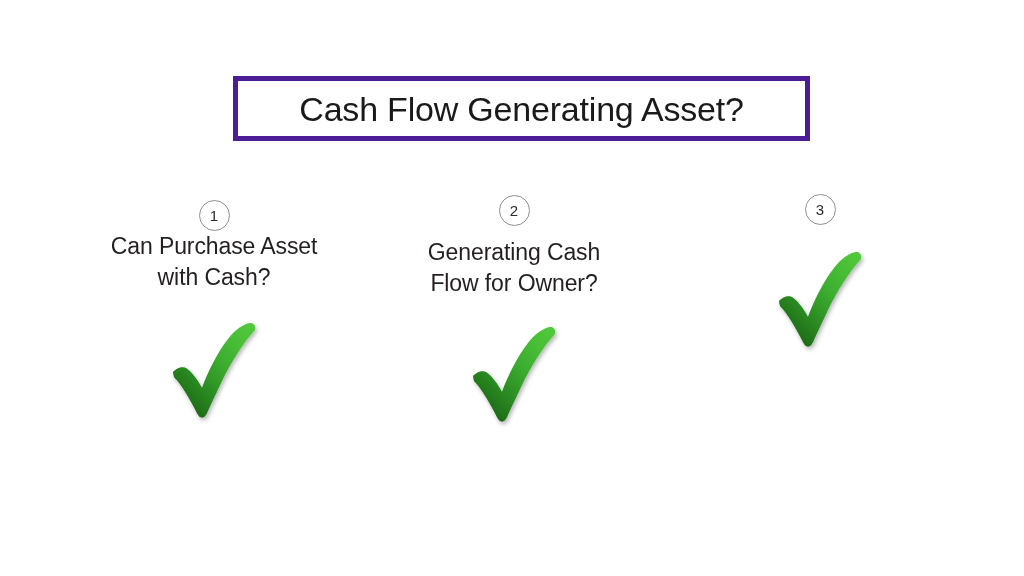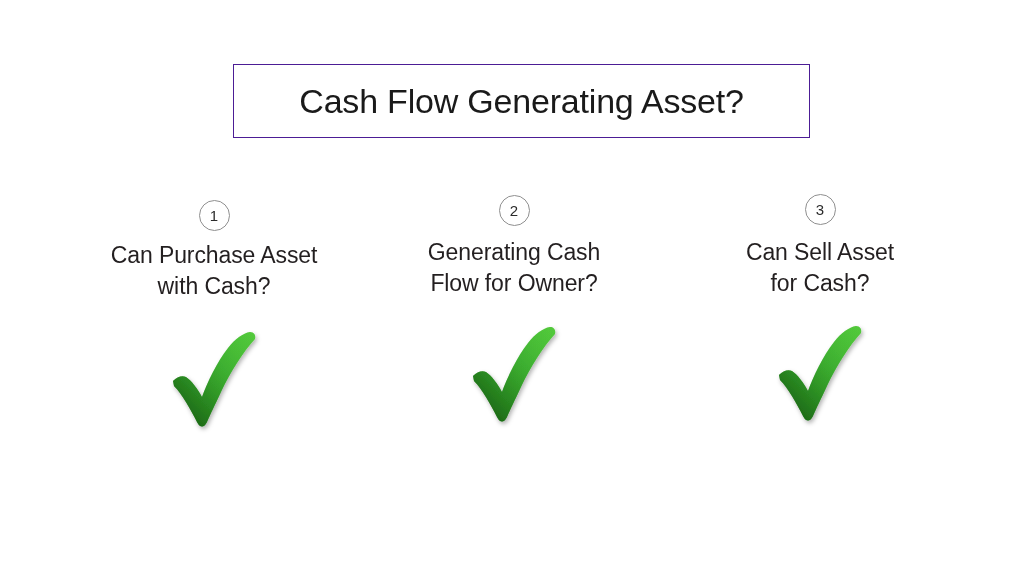--- a/index.html
+++ b/index.html
@@ -22,25 +22,25 @@
     position: relative;
     width: 1024px;
     height: 576px;
     background: #ffffff;
   }
 
   
   .title-box {
     position: absolute;
     left: 233px;
-    top: 64px;
+    top: 76px;
     width: 577px;
-    height: 74px;
+    height: 65px;
     box-sizing: border-box;
-    border: 1px solid #4c1d95;
+    border: 5px solid #4c1d95;
     background: #ffffff;
     display: flex;
     align-items: center;
     justify-content: center;
   }
   .title-text {
     font-size: 34px;
     line-height: 38px;
     font-weight: 400;
     letter-spacing: -0.2px;
@@ -83,21 +83,20 @@
     line-height: 1;
     color: #2b2b2b;
     background: #ffffff;
     flex: none;
   }
   .col-1 .step-circle { margin-top: 10px; }
   .col-2 .step-circle { margin-top: 5px; }
   .col-3 .step-circle { margin-top: 4px; }
 
   .step-label {
-    margin-top: 9px;
     font-size: 23px;
     line-height: 31px;
     text-align: center;
     color: #231f20;
     letter-spacing: -0.1px;
     white-space: pre-line;
   }
   .col-2 .step-label { margin-top: 11px; }
   .col-3 .step-label { margin-top: 12px; }
 
@@ -207,22 +206,20 @@
                      C 36 92, 27 76, 19 68 Z" fill="url(#cg2b)"></path>
           </g>
         </svg>
       </div>
     </div>
 
     <div class="column col-3">
       <div class="step-circle">
         <span>3</span>
       </div>
-      <div class="step-label">Can Sell Asset
-for Cash?</div>
       <div class="check-wrap">
         <svg class="check-svg" viewBox="0 0 118 118">
           <defs>
             <linearGradient id="cg3" x1="0" y1="1" x2="1" y2="0">
               <stop offset="0%" stop-color="#1f6b18"></stop>
               <stop offset="28%" stop-color="#2d8f23"></stop>
               <stop offset="58%" stop-color="#3cb130"></stop>
               <stop offset="100%" stop-color="#52c93a"></stop>
             </linearGradient>
             <linearGradient id="cg3b" x1="0.1" y1="1" x2="0.9" y2="0.05">

